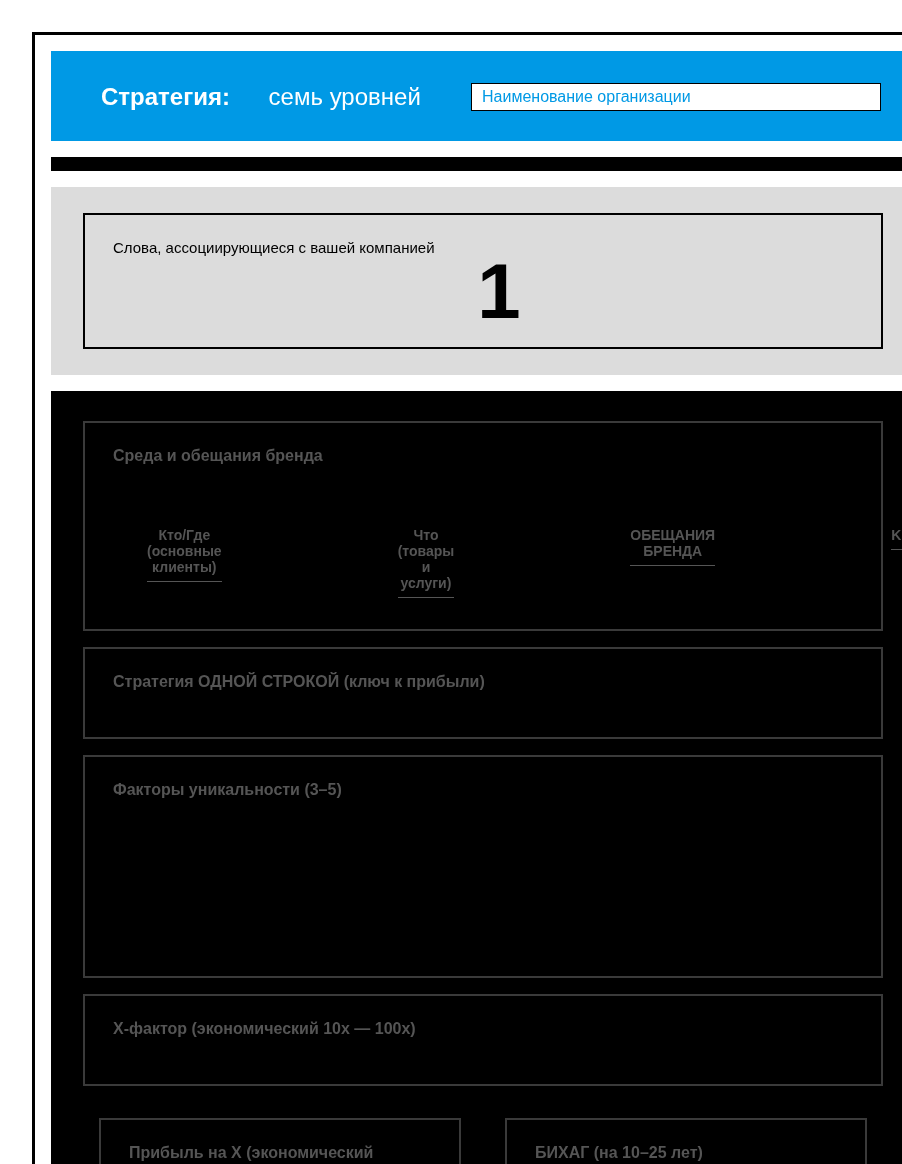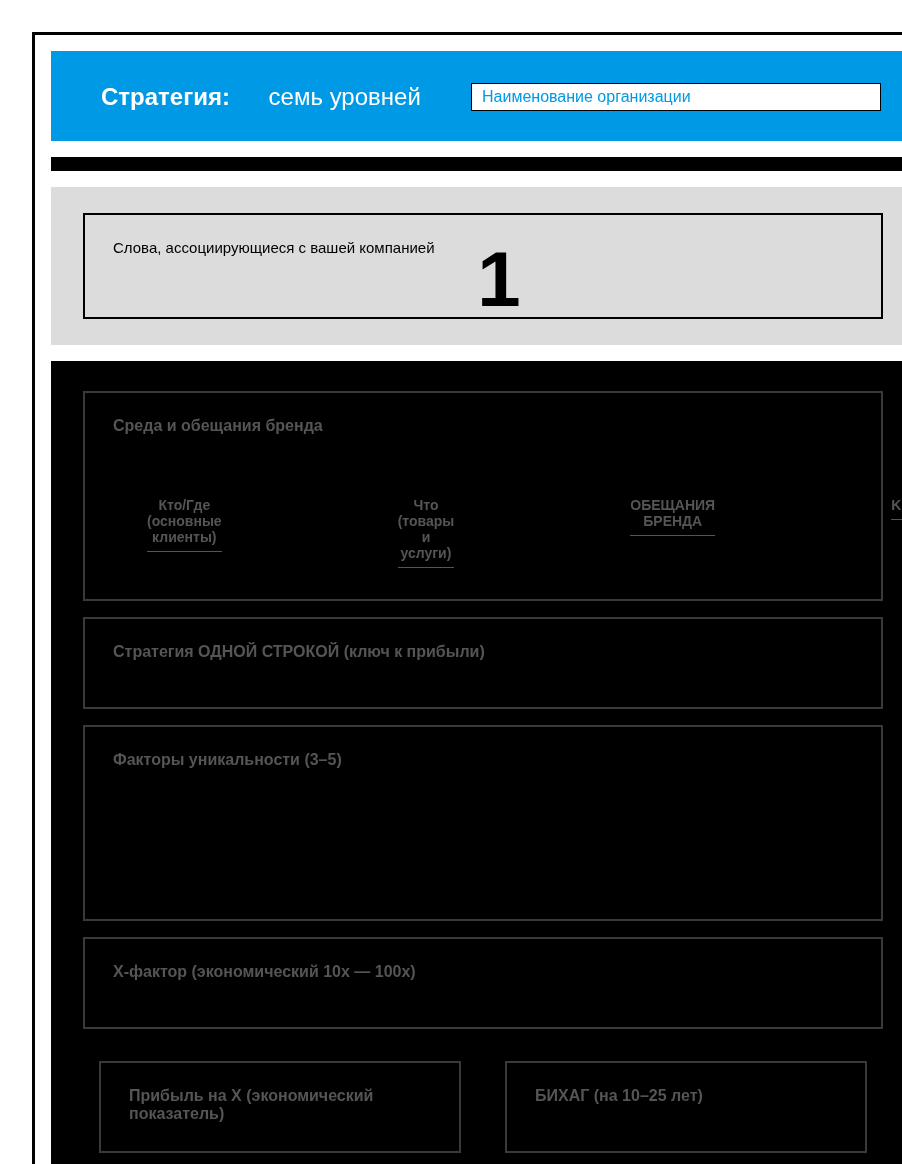--- a/index.html
+++ b/index.html
@@ -43,21 +43,21 @@
     height: 14px;
   }
   .words-block {
     background: #dcdcdc;
     padding: 10px 16px 10px 16px;
   }
   .words-panel {
     border: 2px solid #000;
     background: #dcdcdc;
     position: relative;
-    height: 106px;
+    height: 136px;
   }
   .words-label {
     font-size: 15px;
     color: #000;
     padding: 8px 12px;
   }
   .big-one {
     position: absolute;
     top: 40%;
     left: 50%;
@@ -103,21 +103,21 @@
     padding-bottom: 6px;
   }
   .env-divider {
     width: 1px;
     background: #555;
     height: 186px;
     margin-top: 6px;
   }
   .guarantee-panel { height: 92px; }
   .oneline-panel { height: 92px; }
-  .unique-panel { height: 196px; }
+  .unique-panel { height: 223px; }
   .xfactor-panel { height: 92px; }
   .bottom-row {
     display: flex;
     gap: 12px;
   }
   .bottom-row .panel {
     flex: 1 1 0;
     height: 92px;
     margin-bottom: 0;
   }

